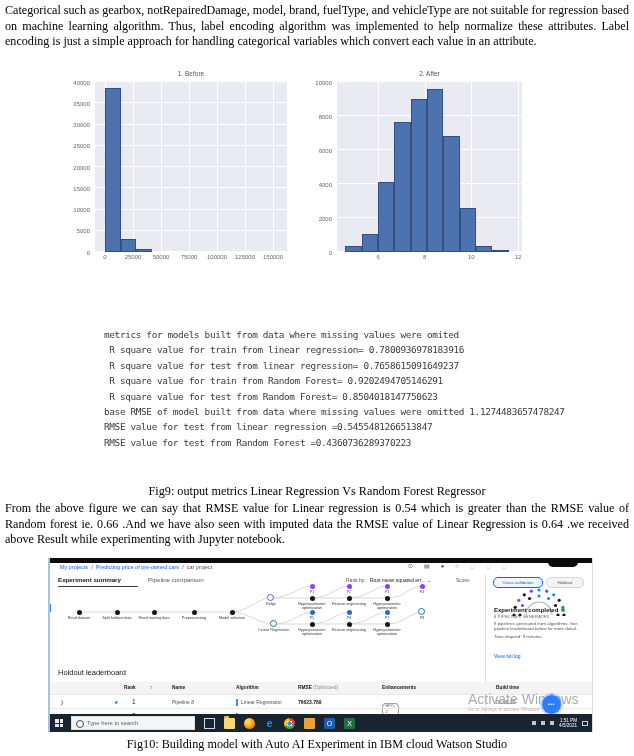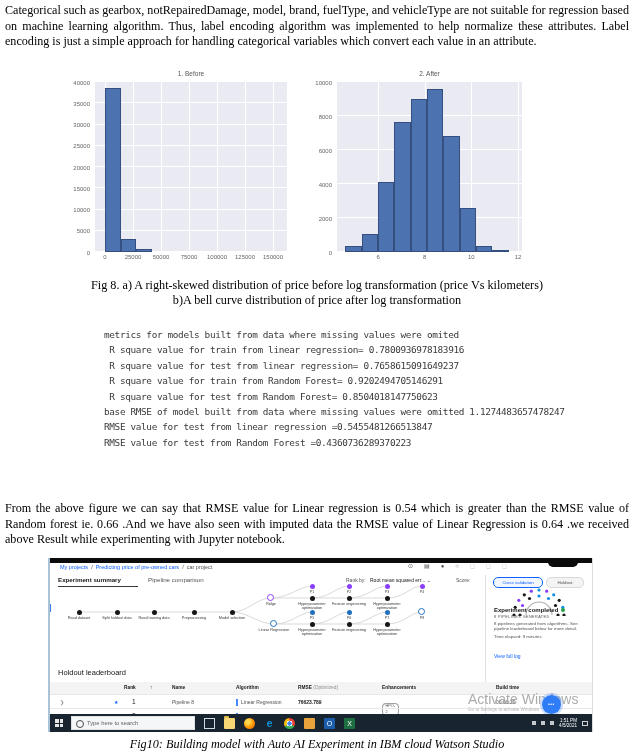--- a/index.html
+++ b/index.html
@@ -182,34 +182,31 @@
         <div class="bar" style="left: 83.9849%; width: 8.82724%; height: 0.6%; background: rgb(76, 114, 176);"></div>
       </div>
     <div class="xaxis" style="left:35px;top:184px;width:185px;">
         <div class="xtick" style="left: 22.1942%;">6</div>
         <div class="xtick" style="left: 47.4149%;">8</div>
         <div class="xtick" style="left: 72.6356%;">10</div>
         <div class="xtick" style="left: 97.8562%;">12</div>
       </div>
   </div>
 
-  <div class="caption" style="top:278px;">
-    <div>Fig 8. a) A right-skewed distribution of price before log transformation (price Vs kilometers)</div>
-    <div>b)A bell curve distribution of price after log transformation</div>
-  </div>
 
   <pre class="metrics">metrics for models built from data where missing values were omited
  R square value for train from linear regression= 0.7800936978183916
  R square value for test from linear regression= 0.7658615091649237
  R square value for train from Random Forest= 0.9202494705146291
  R square value for test from Random Forest= 0.8504018147750623
 base RMSE of model built from data where missing values were omitted 1.1274483657478247
 RMSE value for test from linear regression =0.5455481266513847
 RMSE value for test from Random Forest =0.4360736289370223</pre>
 
+  <div class="caption" style="top:484px;">Fig9: output metrics Linear Regression Vs Random Forest Regressor</div>
 
   <div class="para" style="top:501px;">From the above figure we can say that RMSE value for Linear regression is 0.54 which is greater than the RMSE value of Random forest ie. 0.66 .And we have also seen with imputed data the RMSE value of Linear Regression is 0.64 .we received above Result while experimenting with Jupyter notebook.</div>
 
   <div class="watson">
     <div class="wx-topbar"></div>
     <div class="wx-toppill"></div>
     <div class="wx-notch"></div>
 
     <div class="wx-breadcrumb">
       <span class="wx-bc-link">My projects</span>
@@ -408,14 +405,14 @@
         <span class="g"></span>
         <div class="tb-clock">
           <div>1:51 PM</div>
           <div>4/5/2021</div>
         </div>
         <span class="tb-action"></span>
       </div>
     </div>
   </div>
 
-  <div class="caption" style="top:737px;font-style:italic;">Fig10: Building model with Auto AI Experiment in IBM cloud Watson Studio</div>
+  <div class="caption" style="top:737px;">Fig10: Building model with Auto AI Experiment in IBM cloud Watson Studio</div>
 </div>
 
 </body></html>

